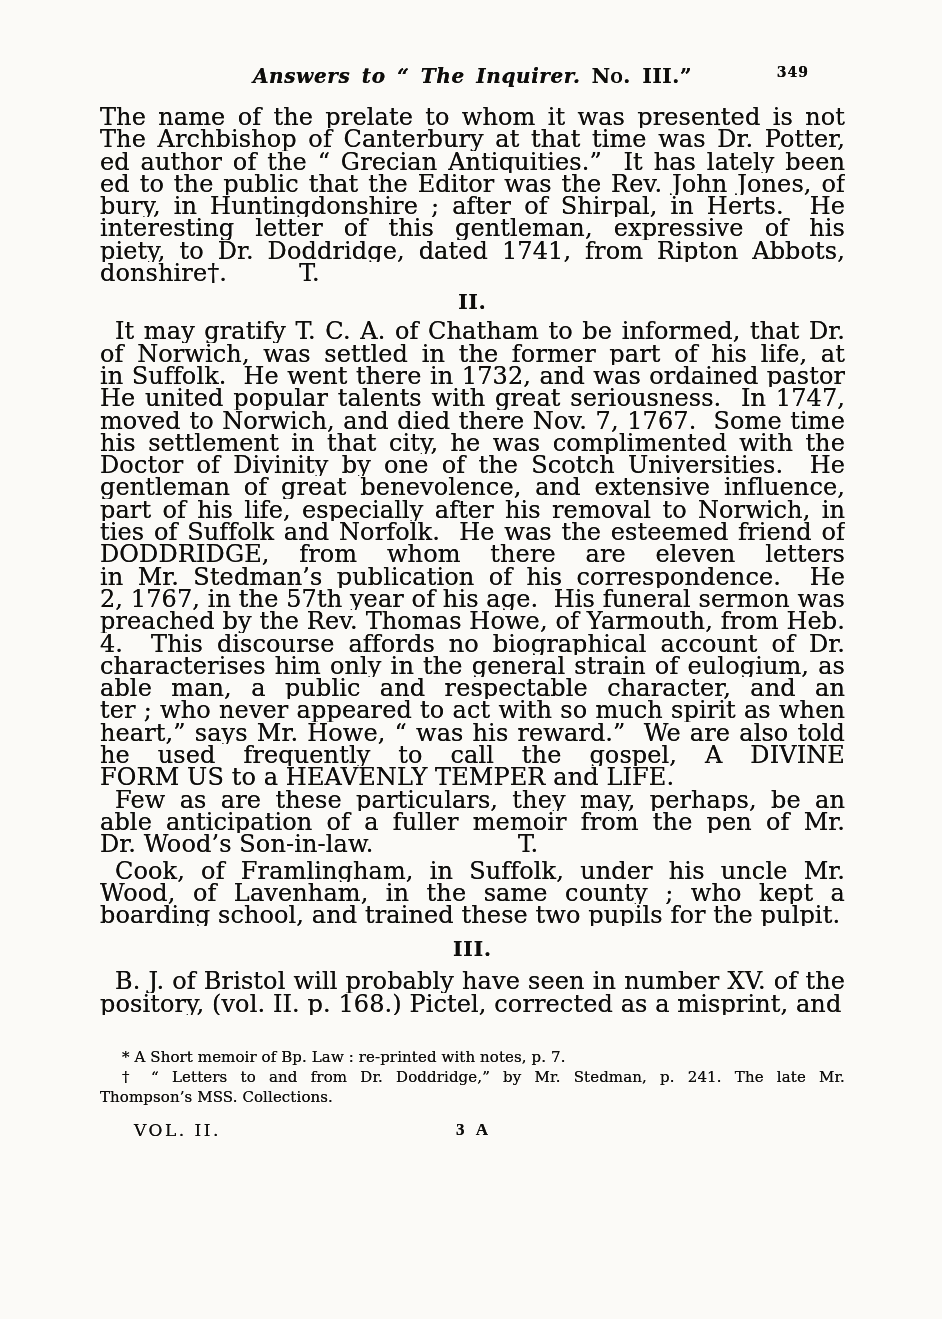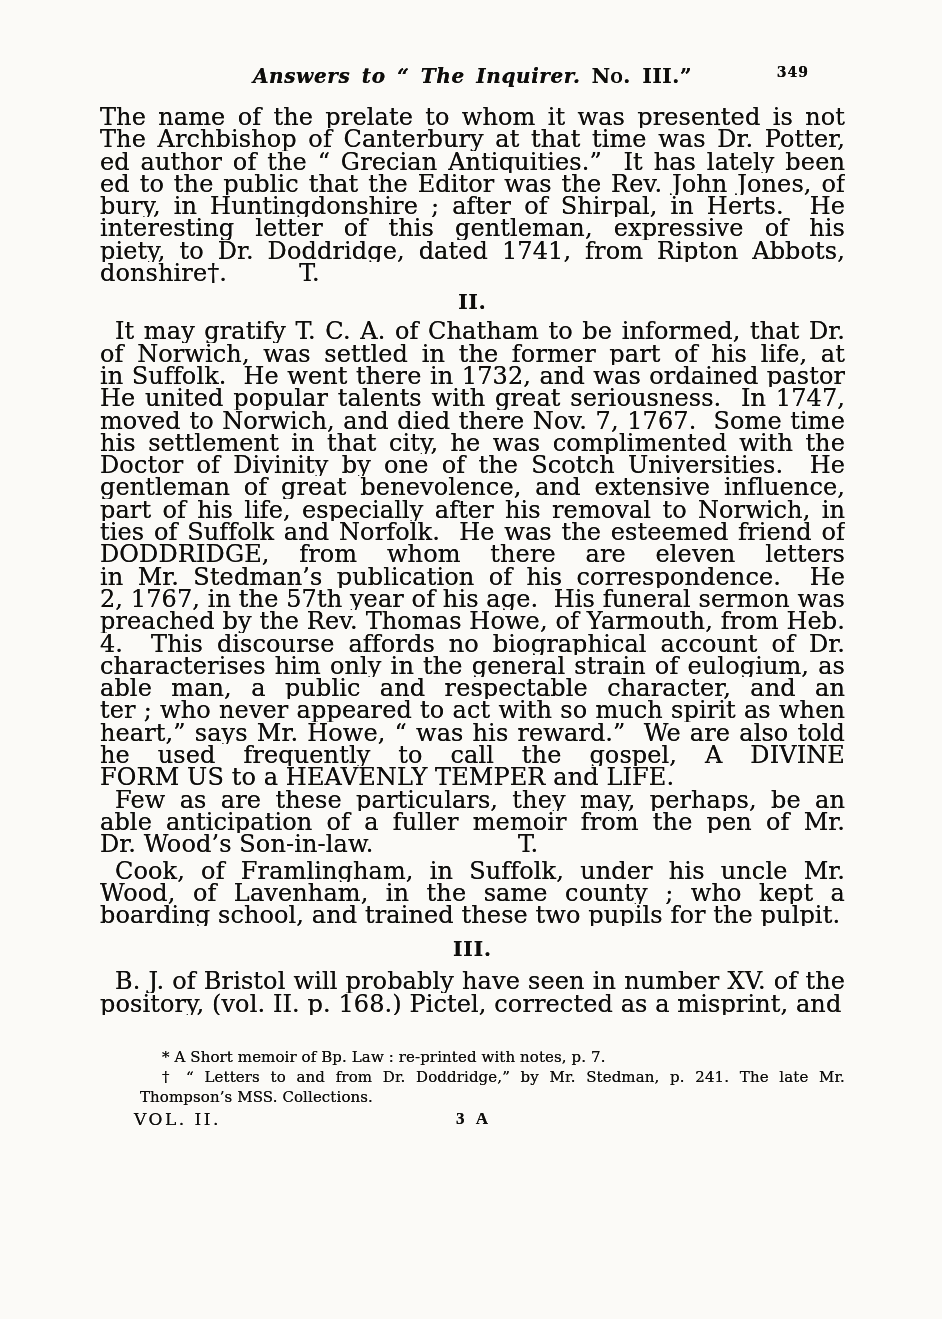--- a/index.html
+++ b/index.html
@@ -61,31 +61,31 @@
     font-size: 20px;
     font-weight: bold;
     line-height: 22px;
     margin: 7px 0 7px 0;
     letter-spacing: 1px;
     text-shadow: 0 0 0.4px rgba(0,0,0,.85);
   }
   .heading.big-gap { margin: 12px 0 10px 0; }
   .para.ps { margin-top: 4px; }
   
-  .footnotes { margin-top: 32px; margin-left: 40px; }
+  .footnotes { margin-top: 32px; }
   .footnotes .line {
     font-size: 15px;
     line-height: 20px;
     height: 20px;
   }
   .footnotes .para.indent .line:first-child { text-indent: 22px; }
   
   .footer {
     position: relative;
-    margin-top: 2px;
+    margin-top: 13px;
     height: 22px;
     font-size: 17px;
   }
   .footer .vol {
     position: absolute;
     left: 34px;
     letter-spacing: 2.5px;
     font-variant: small-caps;
     text-shadow: 0 0 0.35px rgba(0,0,0,.8);
   }

